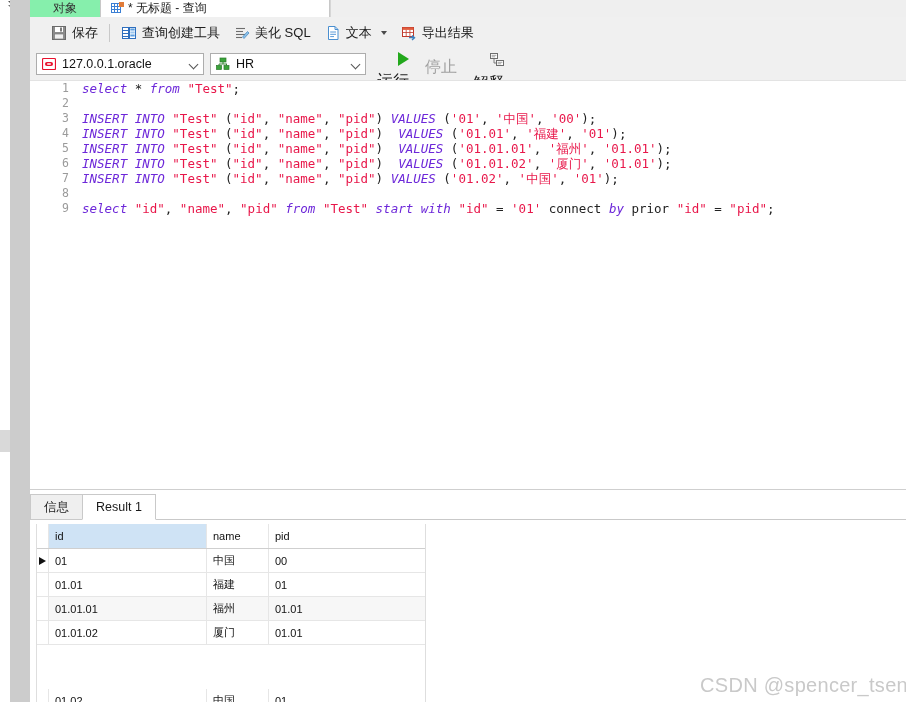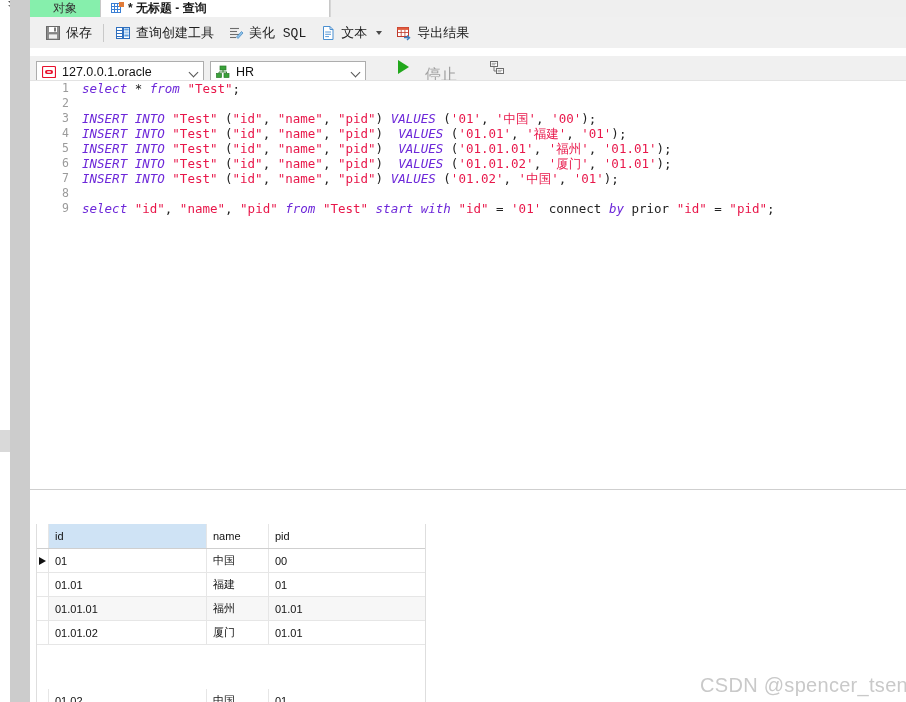--- a/index.html
+++ b/index.html
@@ -40,52 +40,51 @@
     display: flex; align-items: center; gap: 4px;
     font-size: 12px; color: #1a1a1a; white-space: nowrap;
     padding: 0 10px;
   }
   .tab.inactive { left: 0px; width: 70px; justify-content: center; color: #333; }
   .tab.active {
     left: 70px; width: 230px;
     background: #ffffff;
     border-left: 1px solid #c8c8c8;
     border-right: 1px solid #c8c8c8;
-    font-weight: bold;
   }
   .tab.spacer {
     left: 300px; width: 576px; background: #efefef;
     border-left: 1px solid #d6d6d6;
   }
   .tab-icon { width: 13px; height: 13px; flex: 0 0 13px; position: relative; }
 
   
   .toolbar {
     position: absolute; left: 30px; top: 17px; width: 876px; height: 31px;
     background: #f0f0f0;
-    display: flex; align-items: center; padding-left: 8px; gap: 0px; font-family: Liberation Mono, monospace;
+    display: flex; align-items: center; padding-left: 14px; gap: 0px;
   }
   .tb-item {
     display: flex; align-items: center; gap: 5px;
     height: 24px; padding: 0 7px;
     font-size: 13px; color: #202020; white-space: nowrap;
   }
   .tb-sep { width: 1px; height: 18px; background: #c9c9c9; margin: 0 4px; }
   .tb-caret {
     width: 0; height: 0; margin-left: 4px;
     border-left: 3.5px solid transparent; border-right: 3.5px solid transparent;
     border-top: 4px solid #4a4a4a;
   }
   .ico { width: 16px; height: 16px; flex: 0 0 16px; position: relative; display:block; }
 
   
   .connbar {
     position: absolute; left: 30px; top: 48px; width: 876px; height: 32px;
     background: #f0f0f0;
-    display: flex; align-items: center; padding-left: 6px; gap: 6px; margin-top: 8px;
+    display: flex; align-items: center; padding-left: 6px; gap: 6px;
   }
   .combo {
     height: 22px; background: #ffffff; border: 1px solid #adadad;
     display: flex; align-items: center; gap: 6px; padding: 0 4px 0 5px;
     font-size: 12.5px; color: #111;
   }
   .combo.conn { width: 168px; }
   .combo.schema { width: 156px; }
   .combo-label { flex: 1 1 auto; overflow: hidden; white-space: nowrap; }
   .chev {
@@ -375,20 +374,28 @@
         <div class="gutter-line">6</div>
         <div class="gutter-line">7</div>
         <div class="gutter-line">8</div>
         <div class="gutter-line">9</div>
       </div>
     <div class="code" id="code"><div class="ln"><span class="kw">select</span><span class="pl"> * </span><span class="kw">from</span><span class="pl"> </span><span class="id">"Test"</span><span class="pl">;</span></div><div class="ln">&nbsp;</div><div class="ln"><span class="kw">INSERT INTO</span><span class="pl"> </span><span class="id">"Test"</span><span class="pl"> (</span><span class="id">"id"</span><span class="pl">, </span><span class="id">"name"</span><span class="pl">, </span><span class="id">"pid"</span><span class="pl">) </span><span class="kw">VALUES</span><span class="pl"> (</span><span class="str">'01'</span><span class="pl">, </span><span class="str">'中国'</span><span class="pl">, </span><span class="str">'00'</span><span class="pl">);</span></div><div class="ln"><span class="kw">INSERT INTO</span><span class="pl"> </span><span class="id">"Test"</span><span class="pl"> (</span><span class="id">"id"</span><span class="pl">, </span><span class="id">"name"</span><span class="pl">, </span><span class="id">"pid"</span><span class="pl">)  </span><span class="kw">VALUES</span><span class="pl"> (</span><span class="str">'01.01'</span><span class="pl">, </span><span class="str">'福建'</span><span class="pl">, </span><span class="str">'01'</span><span class="pl">);</span></div><div class="ln"><span class="kw">INSERT INTO</span><span class="pl"> </span><span class="id">"Test"</span><span class="pl"> (</span><span class="id">"id"</span><span class="pl">, </span><span class="id">"name"</span><span class="pl">, </span><span class="id">"pid"</span><span class="pl">)  </span><span class="kw">VALUES</span><span class="pl"> (</span><span class="str">'01.01.01'</span><span class="pl">, </span><span class="str">'福州'</span><span class="pl">, </span><span class="str">'01.01'</span><span class="pl">);</span></div><div class="ln"><span class="kw">INSERT INTO</span><span class="pl"> </span><span class="id">"Test"</span><span class="pl"> (</span><span class="id">"id"</span><span class="pl">, </span><span class="id">"name"</span><span class="pl">, </span><span class="id">"pid"</span><span class="pl">)  </span><span class="kw">VALUES</span><span class="pl"> (</span><span class="str">'01.01.02'</span><span class="pl">, </span><span class="str">'厦门'</span><span class="pl">, </span><span class="str">'01.01'</span><span class="pl">);</span></div><div class="ln"><span class="kw">INSERT INTO</span><span class="pl"> </span><span class="id">"Test"</span><span class="pl"> (</span><span class="id">"id"</span><span class="pl">, </span><span class="id">"name"</span><span class="pl">, </span><span class="id">"pid"</span><span class="pl">) </span><span class="kw">VALUES</span><span class="pl"> (</span><span class="str">'01.02'</span><span class="pl">, </span><span class="str">'中国'</span><span class="pl">, </span><span class="str">'01'</span><span class="pl">);</span></div><div class="ln">&nbsp;</div><div class="ln"><span class="kw">select</span><span class="pl"> </span><span class="id">"id"</span><span class="pl">, </span><span class="id">"name"</span><span class="pl">, </span><span class="id">"pid"</span><span class="pl"> </span><span class="kw">from</span><span class="pl"> </span><span class="id">"Test"</span><span class="pl"> </span><span class="kw">start</span><span class="pl"> </span><span class="kw">with</span><span class="pl"> </span><span class="id">"id"</span><span class="pl"> = </span><span class="str">'01'</span><span class="pl"> connect </span><span class="kw">by</span><span class="pl"> prior </span><span class="id">"id"</span><span class="pl"> = </span><span class="id">"pid"</span><span class="pl">;</span></div></div>
   </div>
 
   <div class="results">
 
+    <div class="res-tabs">
+      <div class="res-tab">
+        <span>信息</span>
+      </div>
+      <div class="res-tab active">
+        <span>Result 1</span>
+      </div>
+    </div>
 
     <div class="grid" id="grid">
         <div class="grow ghead">
           <div class="gsel-marker hdr"></div>
           <div class="gcell c-id">id</div>
           <div class="gcell c-name">name</div>
           <div class="gcell c-pid">pid</div>
         </div>
         <div class="grow">
           <div class="gsel-marker">

